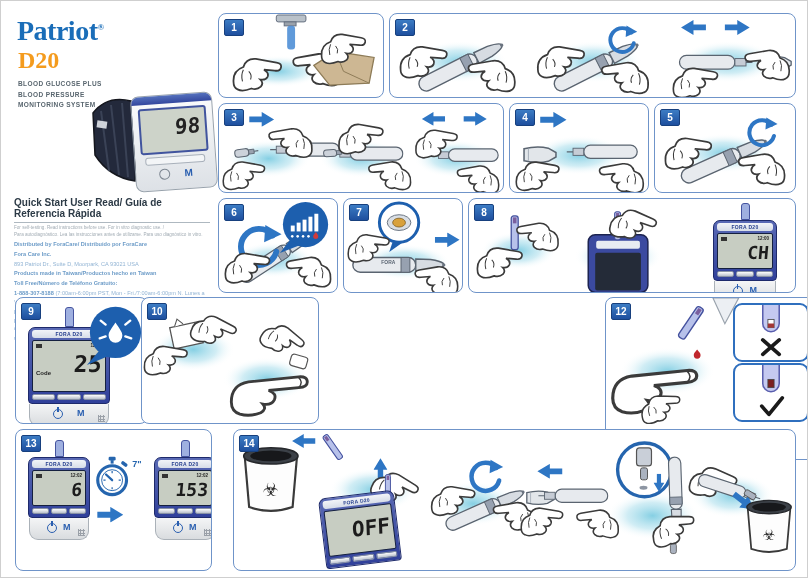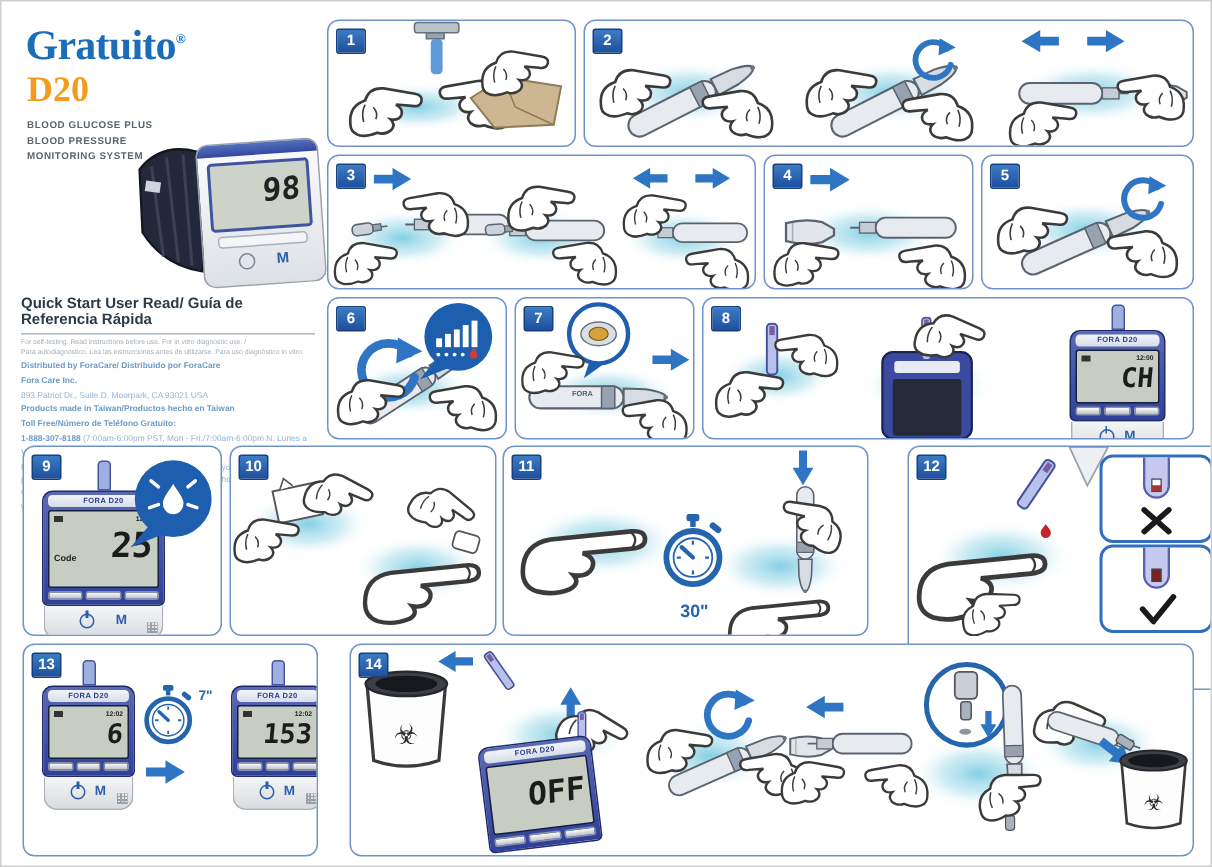--- a/index.html
+++ b/index.html
@@ -144,21 +144,21 @@
       <ellipse cx="28" cy="11" rx="25" ry="7.5" fill="#3c4148" stroke="#26282c" stroke-width="1.5"></ellipse>
       <ellipse cx="28" cy="11" rx="19" ry="5" fill="#17181b"></ellipse>
       <text x="28" y="48" font-size="17" text-anchor="middle" fill="#2b2b2b" font-family="DejaVu Sans">☣</text>
     </symbol>
   </defs>
 </svg>
 
 <div class="sheet">
 
   <div class="logo">
-    <span>Gratuito</span><span class="reg">®</span>
+    <span>Patriot</span><span class="reg">®</span>
   </div>
   <div class="model">D20</div>
   <div class="subtitle">
     <div>BLOOD GLUCOSE PLUS</div>
     <div>BLOOD PRESSURE</div>
     <div>MONITORING SYSTEM</div>
   </div>
 
   <div class="bpphoto">
     <svg class="cuff" width="58" height="98" viewBox="0 0 58 98">
@@ -525,21 +525,21 @@
         <circle cx="101" cy="35" r="26" fill="#1d5fae"></circle>
         <path d="M84,54 L72,68 L94,59 Z" fill="#1d5fae"></path>
         <g transform="translate(101,34)">
           <path d="M0,-9 C3.5,-3.5 7,0.5 7,4 A7,7.5 0 1 1 -7,4 C-7,0.5 -3.5,-3.5 0,-9 Z" fill="#fff"></path>
           <path d="M-15,-11 L-10,-7 M15,-11 L10,-7 M-16,7 L-10,5 M16,7 L10,5" stroke="#fff" stroke-width="2.4" stroke-linecap="round"></path>
         </g>
       </svg>
     </div>
   </div>
 
-  <div class="panel" style="left:152px;top:296px;width:178px;height:127px">
+  <div class="panel" style="left:140px;top:296px;width:178px;height:127px">
     <div class="badge">10</div>
     <div class="scene">
       <svg viewBox="0 0 178 127">
         <ellipse cx="52" cy="52" rx="42" ry="22" fill="url(#glow)"></ellipse>
         <ellipse cx="126" cy="82" rx="44" ry="22" fill="url(#glow)"></ellipse>
         <g transform="translate(28,30) rotate(-12)">
           <rect width="30" height="22" fill="#fff" stroke="#555" stroke-width="1.3"></rect>
           <path d="M5,0 L9,-7 L14,-1" fill="#fff" stroke="#555" stroke-width="1.1"></path>
         </g>
         <g transform="translate(0,42)">
@@ -552,48 +552,20 @@
             <use href="#fing" width="60" height="40"></use>
           </g>
         <rect x="150" y="58" width="17" height="12" rx="3" fill="#fff" stroke="#555" stroke-width="1.2" transform="rotate(16 158 64)"></rect>
         <g transform="translate(132,14) rotate(30)">
             <use href="#hand" width="50" height="38"></use>
           </g>
       </svg>
     </div>
   </div>
 
-  <div class="panel" style="left:334px;top:296px;width:244px;height:127px">
-    <div class="badge">11</div>
-    <div class="scene">
-      <svg viewBox="0 0 244 127">
-        <ellipse cx="66" cy="64" rx="52" ry="24" fill="url(#glow)"></ellipse>
-        <ellipse cx="186" cy="80" rx="46" ry="22" fill="url(#glow)"></ellipse>
-        <g transform="translate(8,42) scale(1.55)">
-            <use href="#fing" width="60" height="40"></use>
-          </g>
-        <g transform="translate(104,44)">
-            <use href="#watch" width="46" height="52"></use>
-          </g>
-        <text x="128" y="114" font-size="12" font-weight="bold" fill="#2565ae" text-anchor="middle">30"</text>
-        <g transform="translate(208,2) rotate(90)">
-            <use href="#arr" width="24" height="14"></use>
-          </g>
-        <g transform="translate(212,26) rotate(90)">
-            <use href="#pen" width="76" height="19"></use>
-          </g>
-        <g transform="translate(148,92) scale(1.25)">
-            <use href="#fing" width="60" height="40"></use>
-          </g>
-        <g transform="translate(236,40) scale(-1,1) rotate(-18)">
-            <use href="#hand" width="52" height="40"></use>
-          </g>
-      </svg>
-    </div>
-  </div>
 
   <div class="panel" style="left:604px;top:296px;width:213px;height:163px">
     <div class="badge">12</div>
     <div class="scene">
       <svg viewBox="0 0 213 127">
         <ellipse cx="62" cy="74" rx="48" ry="24" fill="url(#glow)"></ellipse>
         <path d="M108,0 L134,0 L120,26 Z" fill="#eceff3" stroke="#9aa3ad" stroke-width="1.2"></path>
         <g transform="translate(92,4) rotate(34)">
             <use href="#strip" width="13" height="42"></use>
           </g>

